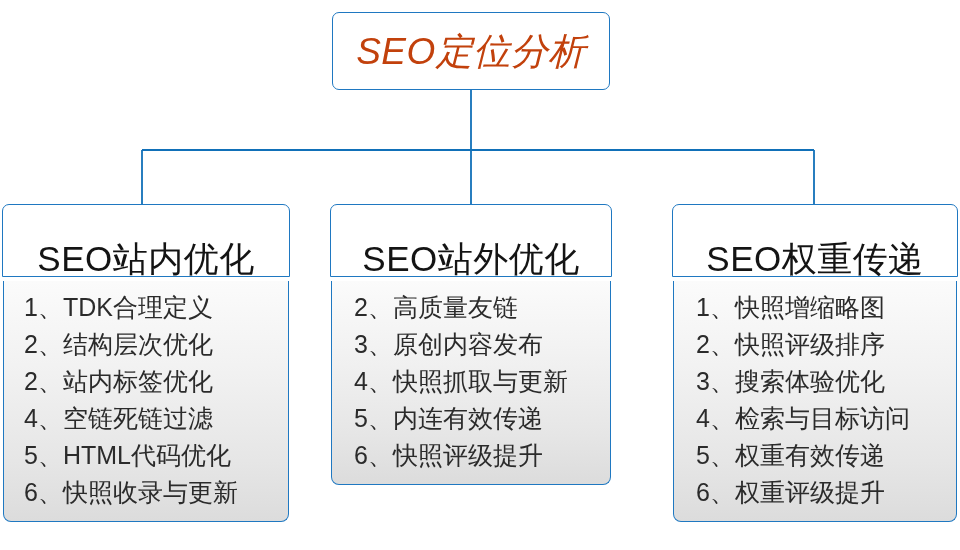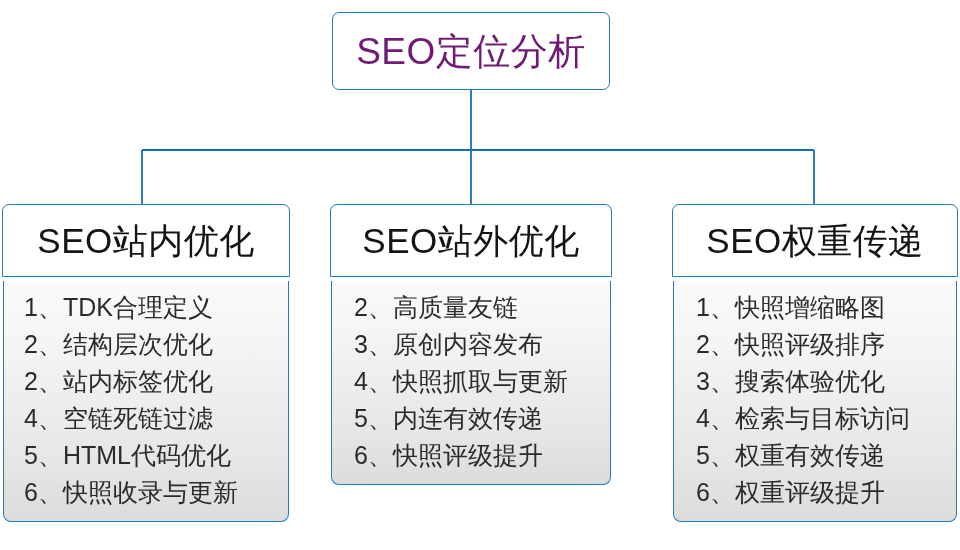--- a/index.html
+++ b/index.html
@@ -39,43 +39,44 @@
     box-sizing: border-box;
     background: #ffffff;
     border: 1.6px solid #1f78c1;
     border-radius: 7px;
     display: flex;
     align-items: center;
     justify-content: center;
   }
   .root-label {
     font-size: 37px;
-    color: #701a75;
+    color: #c2410c;
     letter-spacing: 0.5px;
     line-height: 1;
     white-space: nowrap;
+    font-style: italic;
   }
 
   
   .column {
     position: absolute;
     top: 204px;
   }
   .col-0 { left: 2px;   width: 288px; }
   .col-1 { left: 330px; width: 282px; }
   .col-2 { left: 672px; width: 286px; }
 
   .col-header {
     box-sizing: border-box;
     height: 73px;
     background: #ffffff;
     border: 1.6px solid #1f78c1;
     border-radius: 7px 7px 0 0;
     display: flex;
-    align-items: center;
+    align-items: flex-end;
     justify-content: center;
   }
   .col-header-label {
     font-size: 35px;
     color: #141414;
     line-height: 1;
     white-space: nowrap;
     letter-spacing: 0.5px;
   }
 

